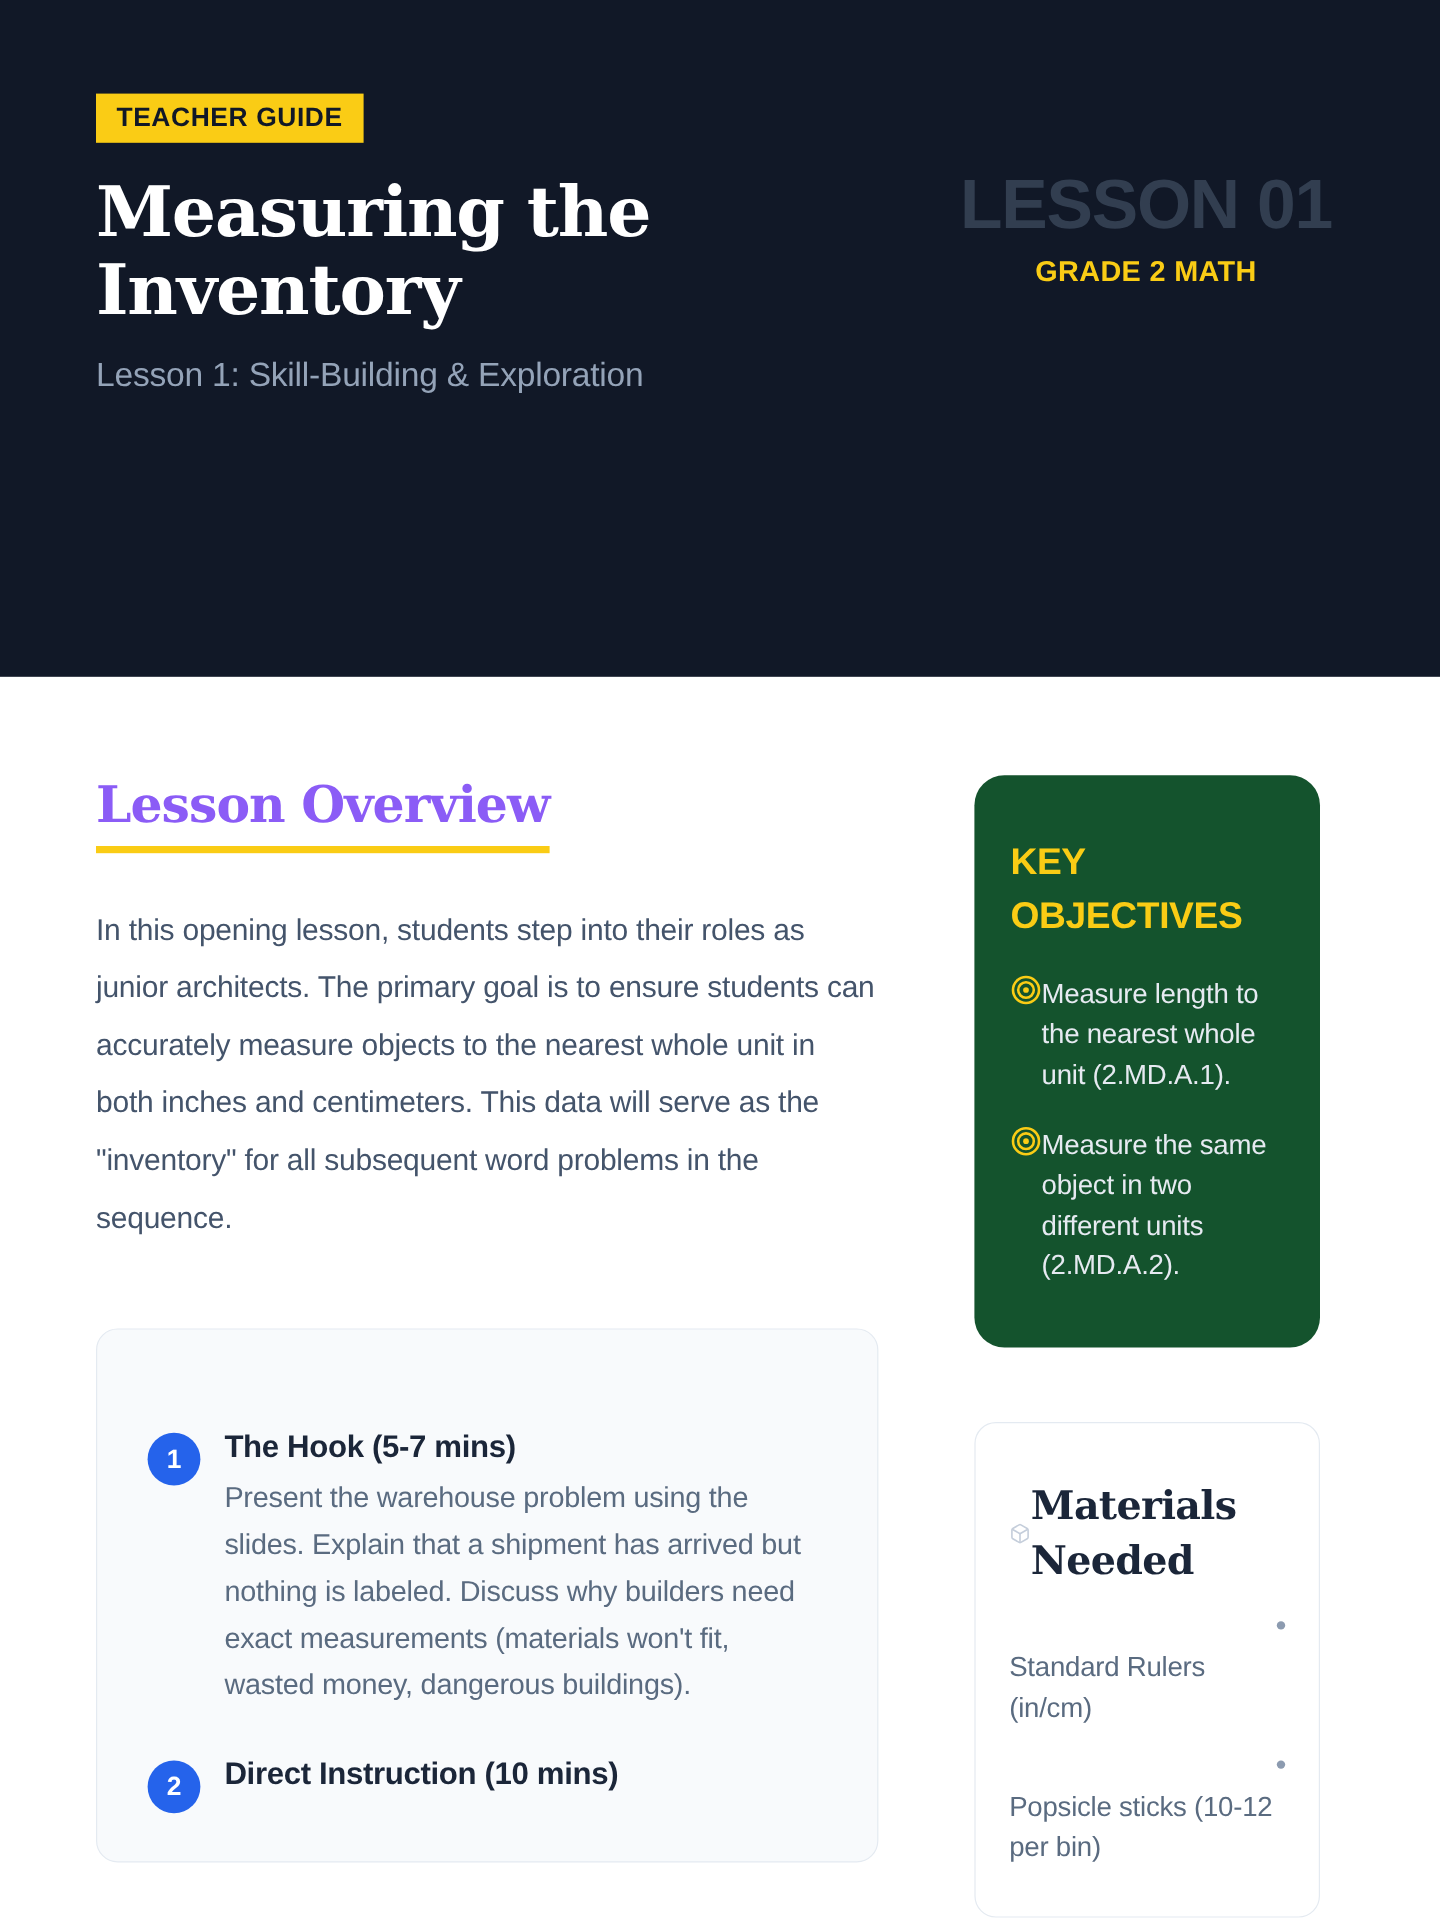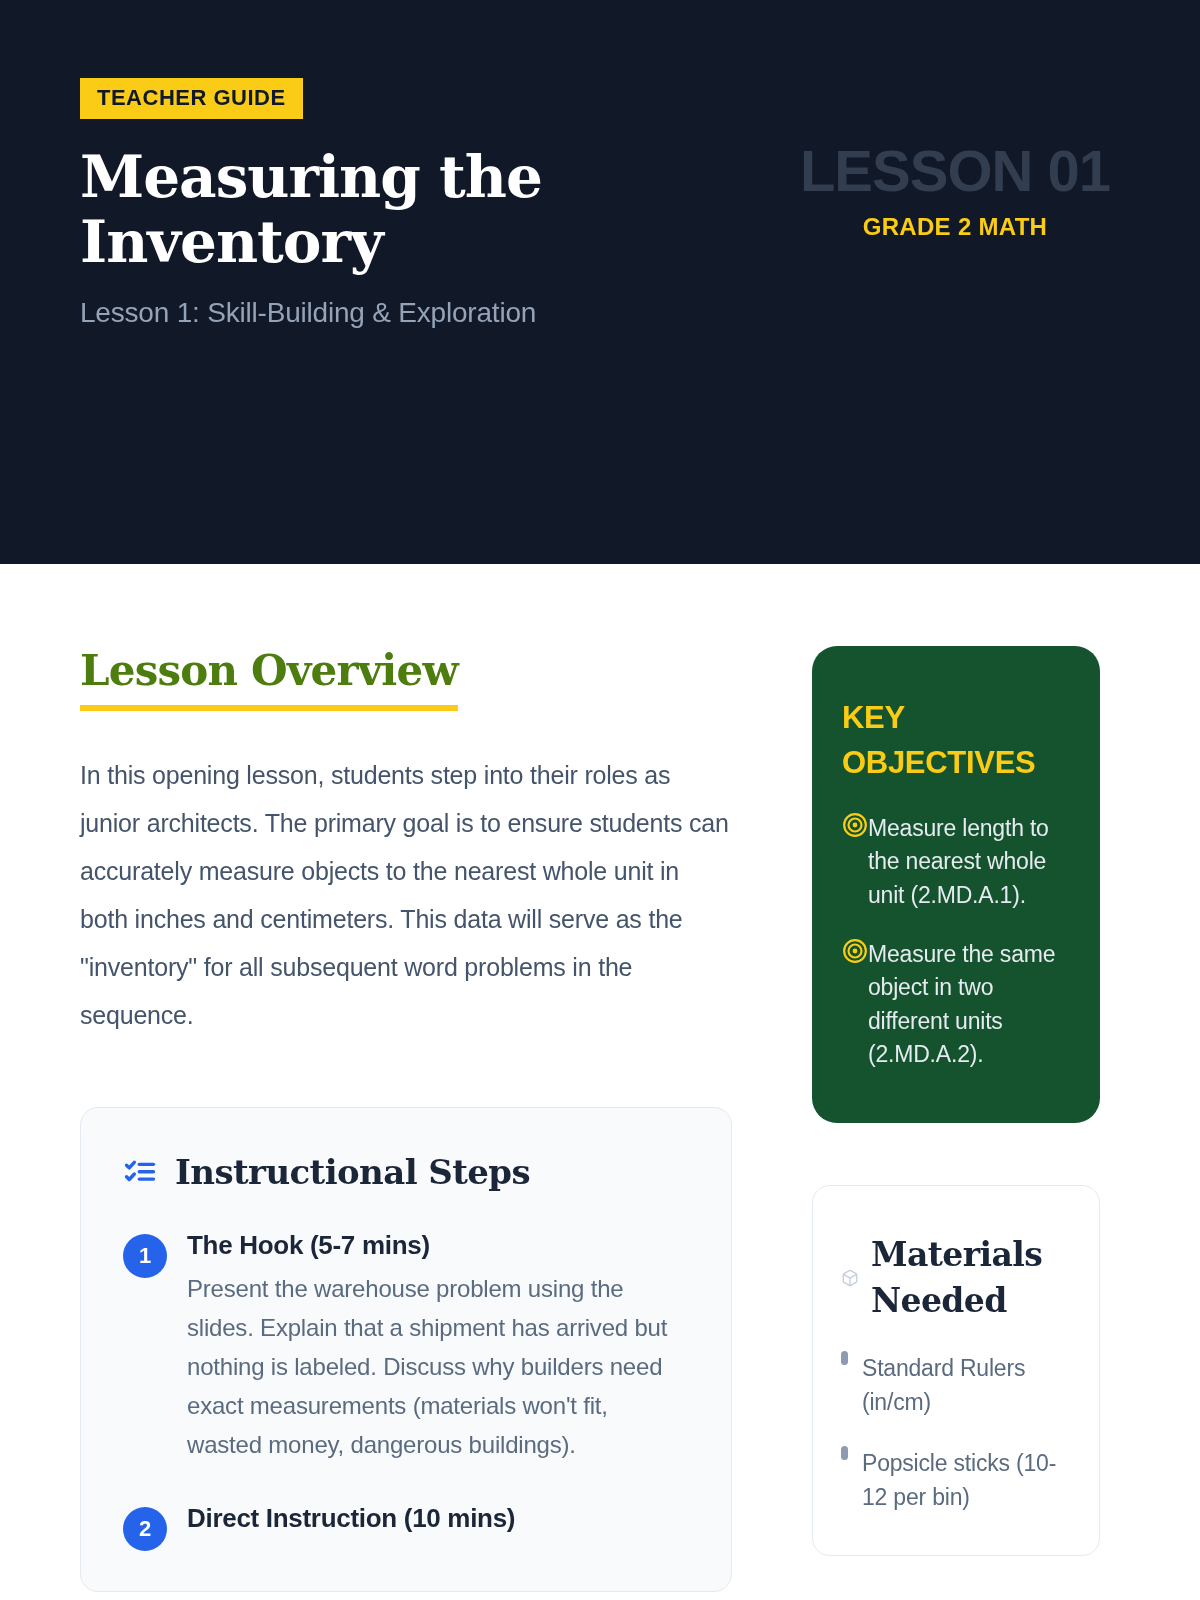--- a/index.html
+++ b/index.html
@@ -81,21 +81,21 @@
   }
   .col-main { width: 652px; flex: 0 0 652px; }
   .col-side { width: 288px; flex: 0 0 288px; }
 
   
   .section-heading {
     margin-top: 82px;
     font-family: "DejaVu Serif", serif;
     font-weight: bold;
     font-size: 42px;
-    color: #4d7c0f;
+    color: #8b5cf6;
     letter-spacing: -0.8px;
     display: inline-block;
     padding-bottom: 10px;
     border-bottom: 6px solid #FACC15;
   }
 
   .overview-text {
     margin-top: 40px;
     font-size: 25px;
     line-height: 1.92;
@@ -189,35 +189,35 @@
   .materials-card {
     margin-top: 62px;
     background: #ffffff;
     border: 1px solid #E4EAF1;
     border-radius: 18px;
     padding: 46px 28px 40px 28px;
   }
   .materials-header {
     display: flex;
     align-items: center;
-    gap: 12px;
   }
   .materials-title {
     font-family: "DejaVu Serif", serif;
     font-weight: bold;
     font-size: 33px;
     color: #1B2639;
     line-height: 1.4;
     letter-spacing: -0.6px;
   }
   .mat-item {
     display: flex;
-    align-items: flex-start;
+    align-items: flex-end;
     gap: 14px;
     margin-top: 26px;
+    flex-direction: column;
   }
   .mat-bullet {
     flex: 0 0 7px;
     width: 7px;
     height: 14px;
     border-radius: 4px;
     background: #8C9BB0;
   }
   .mat-text {
     flex: 1;
@@ -244,32 +244,20 @@
 </div>
 
 <div class="page-body">
 
   <div class="col-main">
 
     <div class="section-heading">Lesson Overview</div>
     <div class="overview-text">In this opening lesson, students step into their roles as junior architects. The primary goal is to ensure students can accurately measure objects to the nearest whole unit in both inches and centimeters. This data will serve as the "inventory" for all subsequent word problems in the sequence.</div>
 
     <div class="steps-card">
-      <div class="steps-header">
-        <span class="icon">
-          <svg width="34" height="34" viewBox="0 0 24 24" fill="none" stroke="#2563EB" stroke-width="2.4" stroke-linecap="round" stroke-linejoin="round">
-            <path d="M2.5 7.2 L4.4 9.1 L8 5.2"></path>
-            <path d="M2.5 15.4 L4.4 17.3 L8 13.4"></path>
-            <line x1="11.5" y1="6.6" x2="21.5" y2="6.6"></line>
-            <line x1="11.5" y1="11.8" x2="21.5" y2="11.8"></line>
-            <line x1="11.5" y1="17" x2="21.5" y2="17"></line>
-          </svg>
-        </span>
-        <span class="steps-title">Instructional Steps</span>
-      </div>
 
       <div class="step-row">
         <div class="step-badge">1</div>
         <div class="step-body">
           <div class="step-title">The Hook (5-7 mins)</div>
           <div class="step-desc">Present the warehouse problem using the slides. Explain that a shipment has arrived but nothing is labeled. Discuss why builders need exact measurements (materials won't fit, wasted money, dangerous buildings).</div>
         </div>
       </div>
 
       <div class="step-row">

